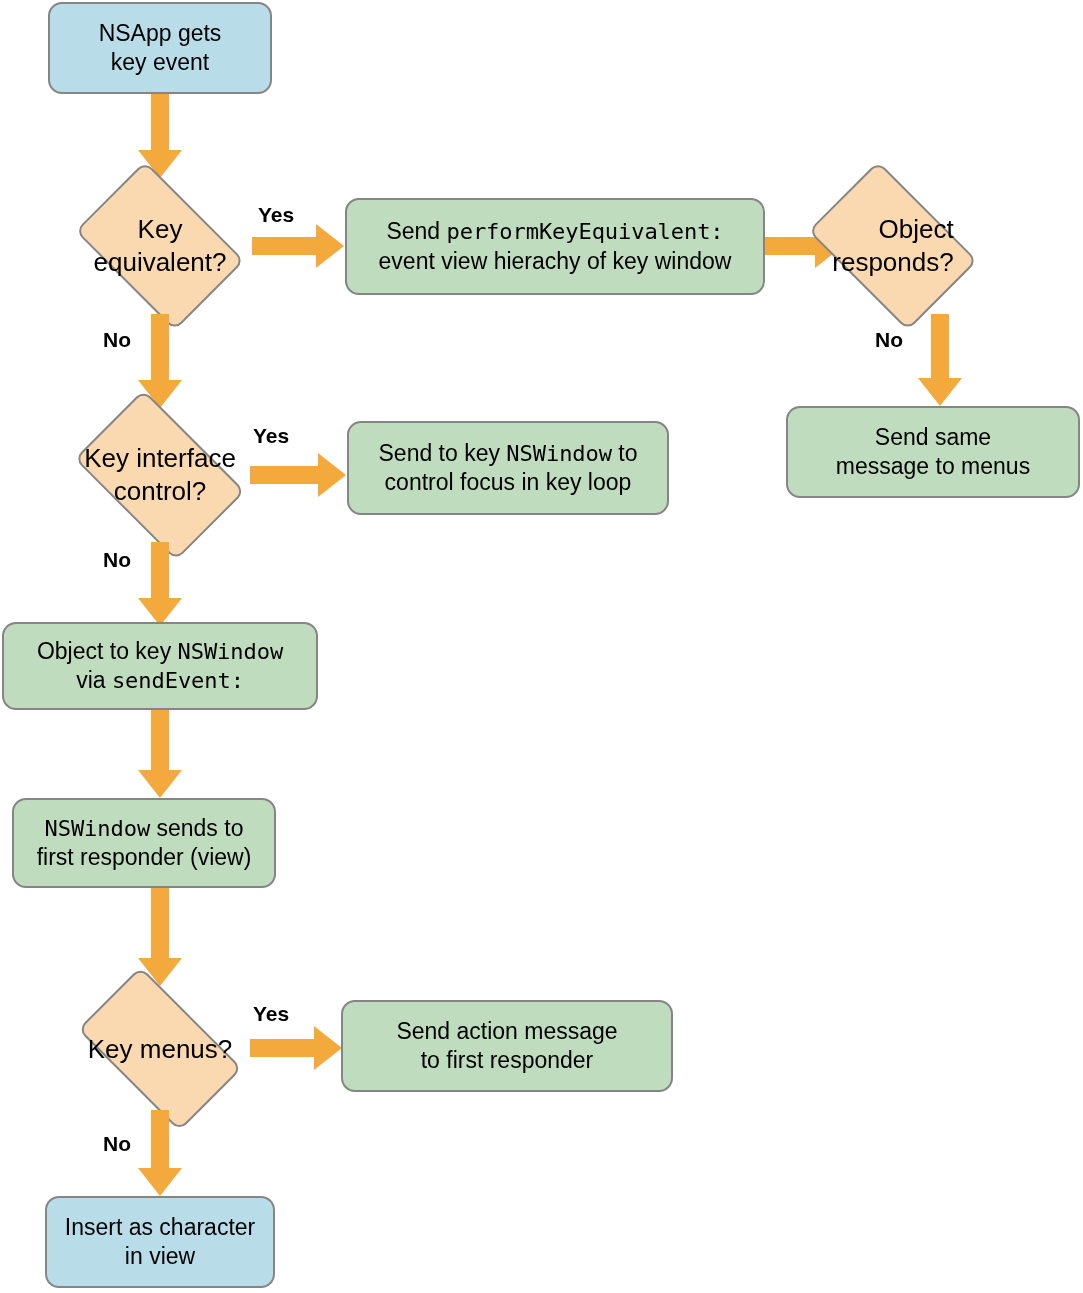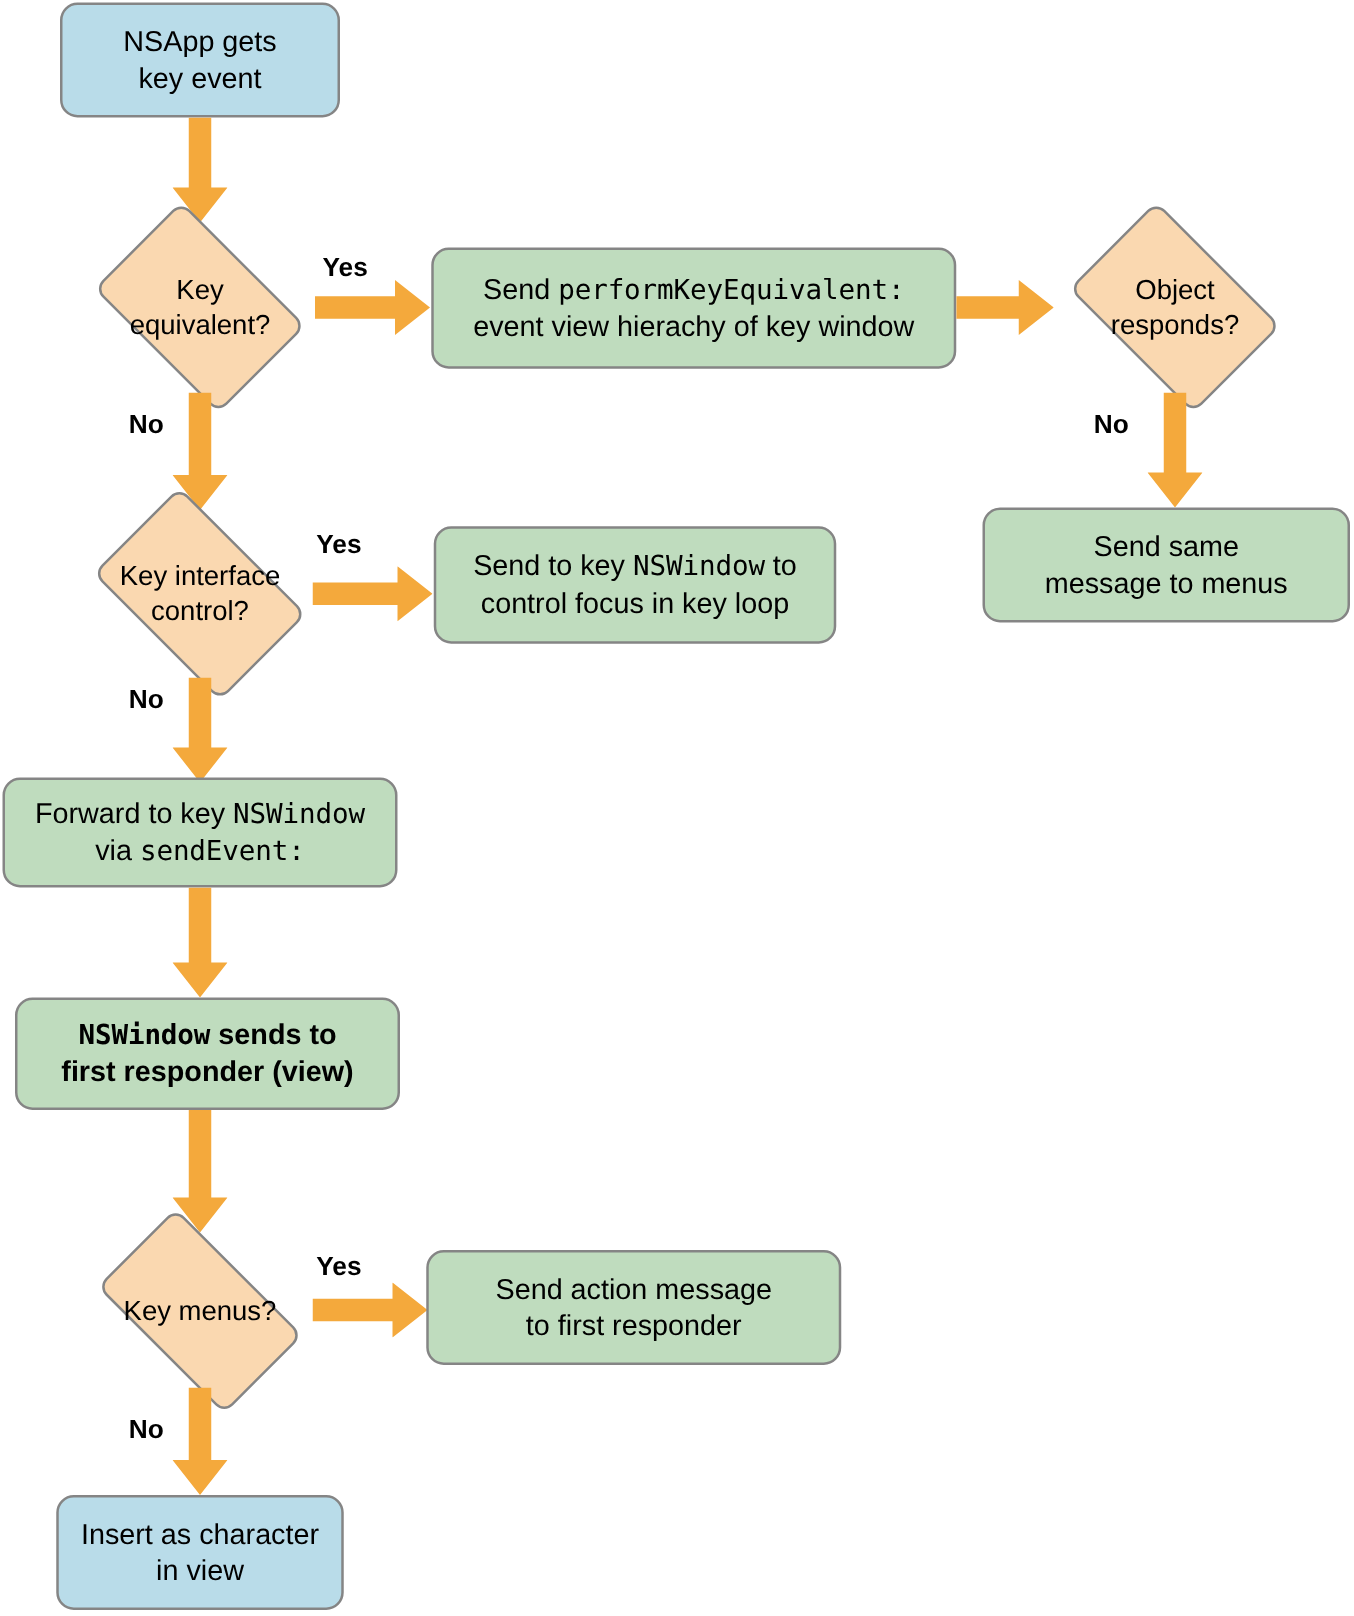--- a/index.html
+++ b/index.html
@@ -53,21 +53,21 @@
     height: 70.71%;
     transform: translate(-50%, -50%) rotate(45deg);
     background: #fad8b0;
     border: 2px solid #858585;
     border-radius: 10px;
     box-sizing: border-box;
   }
   .diamond .dia-label {
     position: relative;
     z-index: 2;
-    font-size: 22px;
+    font-size: 26px;
     line-height: 1.26;
     padding: 0 6px;
   }
 
   code, .mono {
     font-family: "DejaVu Sans Mono", "Liberation Mono", monospace;
     font-size: 0.96em;
     letter-spacing: -0.1px;
     text-align: right;
   }
@@ -127,21 +127,21 @@
       <span>event view hierachy of key window</span>
     </div>
   </div>
 
   <div class="arrow" style="left:765px; top:224px; width:78px; height:44px;">
     <svg width="78" height="44" viewBox="0 0 78 44">
       <path d="M0 13 H50 V0 L78 22 L50 44 V31 H0 Z" fill="#f4a93c"></path>
     </svg>
   </div>
 
-  <div class="node diamond" style="left:840px; top:176px; width:200px; height:140px;">
+  <div class="node diamond" style="left:793px; top:176px; width:200px; height:140px;text-align:right;">
     <span class="dia-shape"></span>
     <div class="dia-label">
       <span>Object</span><br>
       <span>responds?</span>
     </div>
   </div>
 
   <div class="edge-label" style="left:875px; top:328px;">No</div>
 
   <div class="arrow" style="left:918px; top:314px; width:44px; height:92px;">
@@ -191,32 +191,32 @@
   <div class="edge-label" style="left:103px; top:548px;">No</div>
 
   <div class="arrow" style="left:138px; top:542px; width:44px; height:84px;">
     <svg width="44" height="84" viewBox="0 0 44 84">
       <path d="M13 0 H31 V56 H44 L22 84 L0 56 H13 Z" fill="#f4a93c"></path>
     </svg>
   </div>
 
   <div class="node box green" style="left:2px; top:622px; width:316px; height:88px;">
     <div>
-      <span>Forward to key </span><code class="mono">NSWindow</code><br>
+      <span>Object to key </span><code class="mono">NSWindow</code><br>
       <span>via </span><code class="mono">sendEvent:</code>
     </div>
   </div>
 
   <div class="arrow" style="left:138px; top:710px; width:44px; height:88px;">
     <svg width="44" height="88" viewBox="0 0 44 88">
       <path d="M13 0 H31 V60 H44 L22 88 L0 60 H13 Z" fill="#f4a93c"></path>
     </svg>
   </div>
 
-  <div class="node box green" style="left:12px; top:798px; width:308px; height:90px;font-weight:bold;">
+  <div class="node box green" style="left:12px; top:798px; width:264px; height:90px;">
     <div>
       <code class="mono">NSWindow</code><span> sends to</span><br>
       <span>first responder (view)</span>
     </div>
   </div>
 
   <div class="arrow" style="left:138px; top:888px; width:44px; height:98px;">
     <svg width="44" height="98" viewBox="0 0 44 98">
       <path d="M13 0 H31 V70 H44 L22 98 L0 70 H13 Z" fill="#f4a93c"></path>
     </svg>

